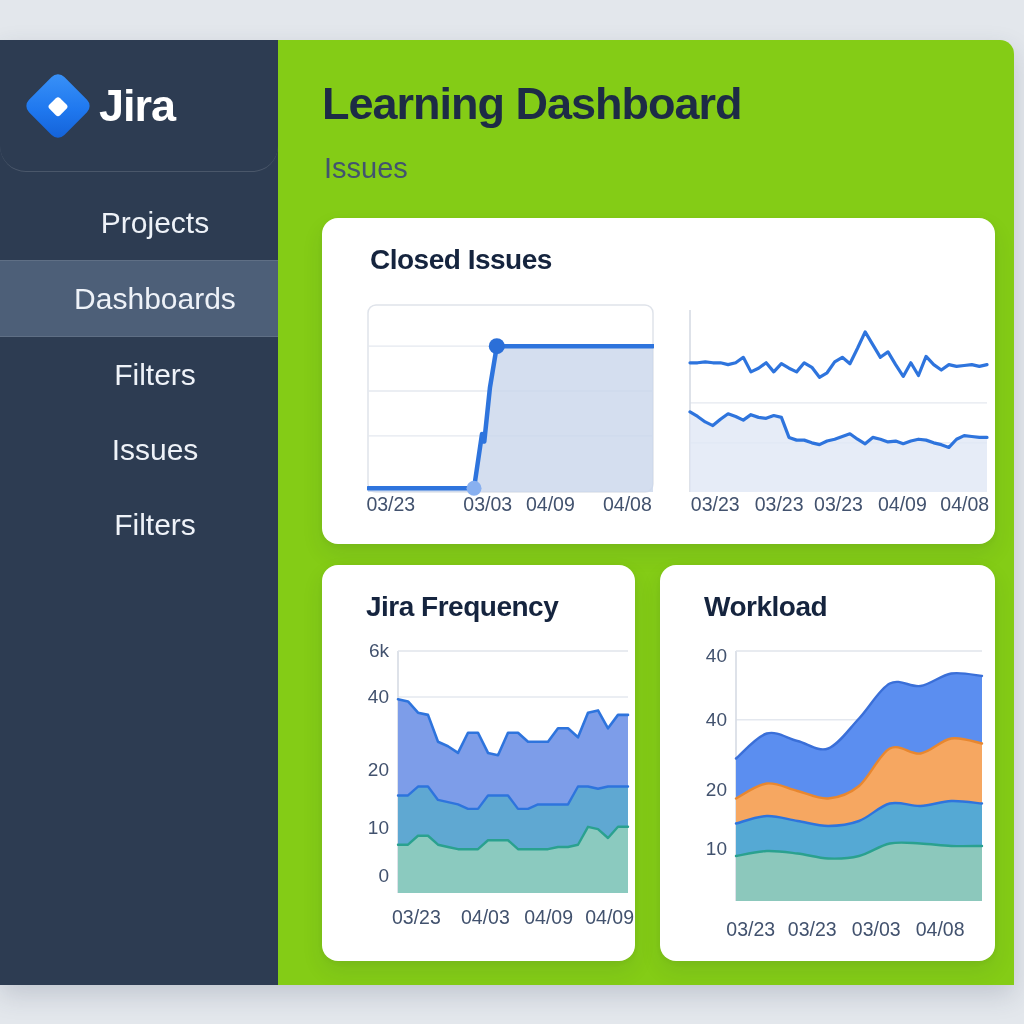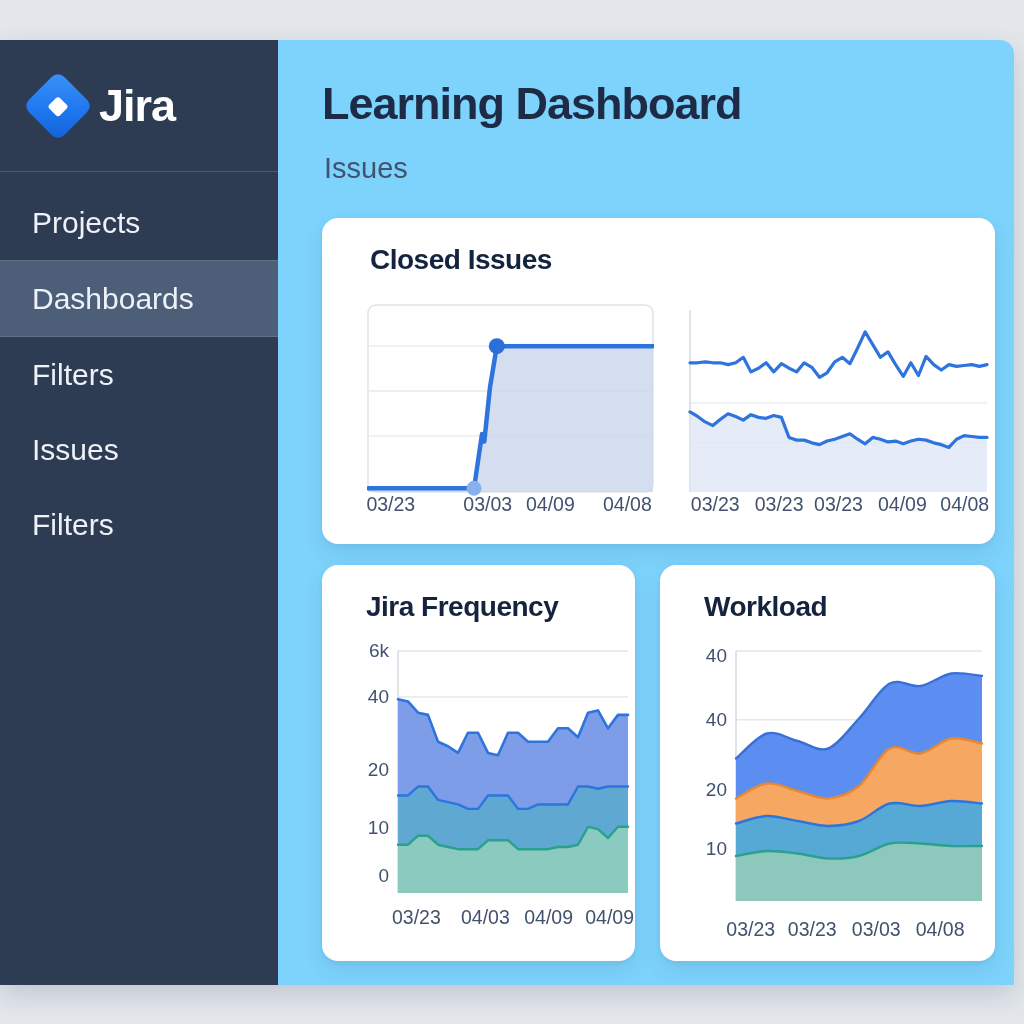--- a/index.html
+++ b/index.html
@@ -3,33 +3,33 @@
 <meta charset="utf-8">
 <style>
   html,body{margin:0;padding:0;}
   body{font-family:"Liberation Sans",sans-serif;}
   .stage{position:relative;width:1024px;height:1024px;background:#e3e7ec;overflow:hidden;}
   .window{position:absolute;left:0;top:40px;width:1014px;height:945px;display:flex;
           border-radius:0 14px 0 0;box-shadow:0 10px 26px rgba(44,58,82,.18);overflow:hidden;}
   
   .sidebar{width:278px;height:100%;background:#2d3c52;flex:0 0 auto;position:relative;}
   .logo-row{height:131px;display:flex;align-items:center;padding-left:33px;gap:16px;
-            border-bottom:1px solid rgba(255,255,255,.14);}
+            border-bottom:1px solid rgba(255,255,255,.14);border-radius:26px;}
   .diamond{width:50px;height:50px;border-radius:9px;transform:rotate(45deg);
            background:linear-gradient(135deg,#3b93f8 0%,#1f78ef 55%,#1360d6 100%);
            display:flex;align-items:center;justify-content:center;}
   .diamond-hole{width:15px;height:15px;background:#fff;border-radius:3px;}
   .logo-text{color:#fff;font-size:45px;font-weight:700;letter-spacing:-1px;}
   .nav{padding-top:13px;}
   .nav-item{height:75px;display:flex;align-items:center;padding-left:32px;
-            color:#eef2f8;font-size:30px;cursor:pointer;}
+            color:#eef2f8;font-size:30px;cursor:pointer;justify-content:center;}
   .nav-item.active{background:#4d5f78;border-top:1px solid rgba(255,255,255,.10);
                    border-bottom:1px solid rgba(255,255,255,.10);}
   
-  .main{flex:1;background:#7dd3fc;position:relative;}
+  .main{flex:1;background:#84cc16;position:relative;}
   .page-title{position:absolute;left:44px;top:38px;font-size:45px;font-weight:700;
               color:#1d2b46;letter-spacing:-1px;}
   .page-subtitle{position:absolute;left:46px;top:112px;font-size:29px;color:#42536f;}
   .card{position:absolute;background:#fff;border-radius:16px;
         box-shadow:0 10px 22px rgba(25,39,68,.09),0 2px 5px rgba(25,39,68,.05);}
   .card-title{position:absolute;font-size:28px;font-weight:600;color:#15243e;letter-spacing:-.5px;text-align:center;}
   #card-closed{left:44px;top:178px;width:673px;height:326px;}
   #card-closed .card-title{left:48px;top:26px;}
   #card-codefreq{left:44px;top:525px;width:313px;height:396px;}
   #card-codefreq .card-title{left:44px;top:26px;}

